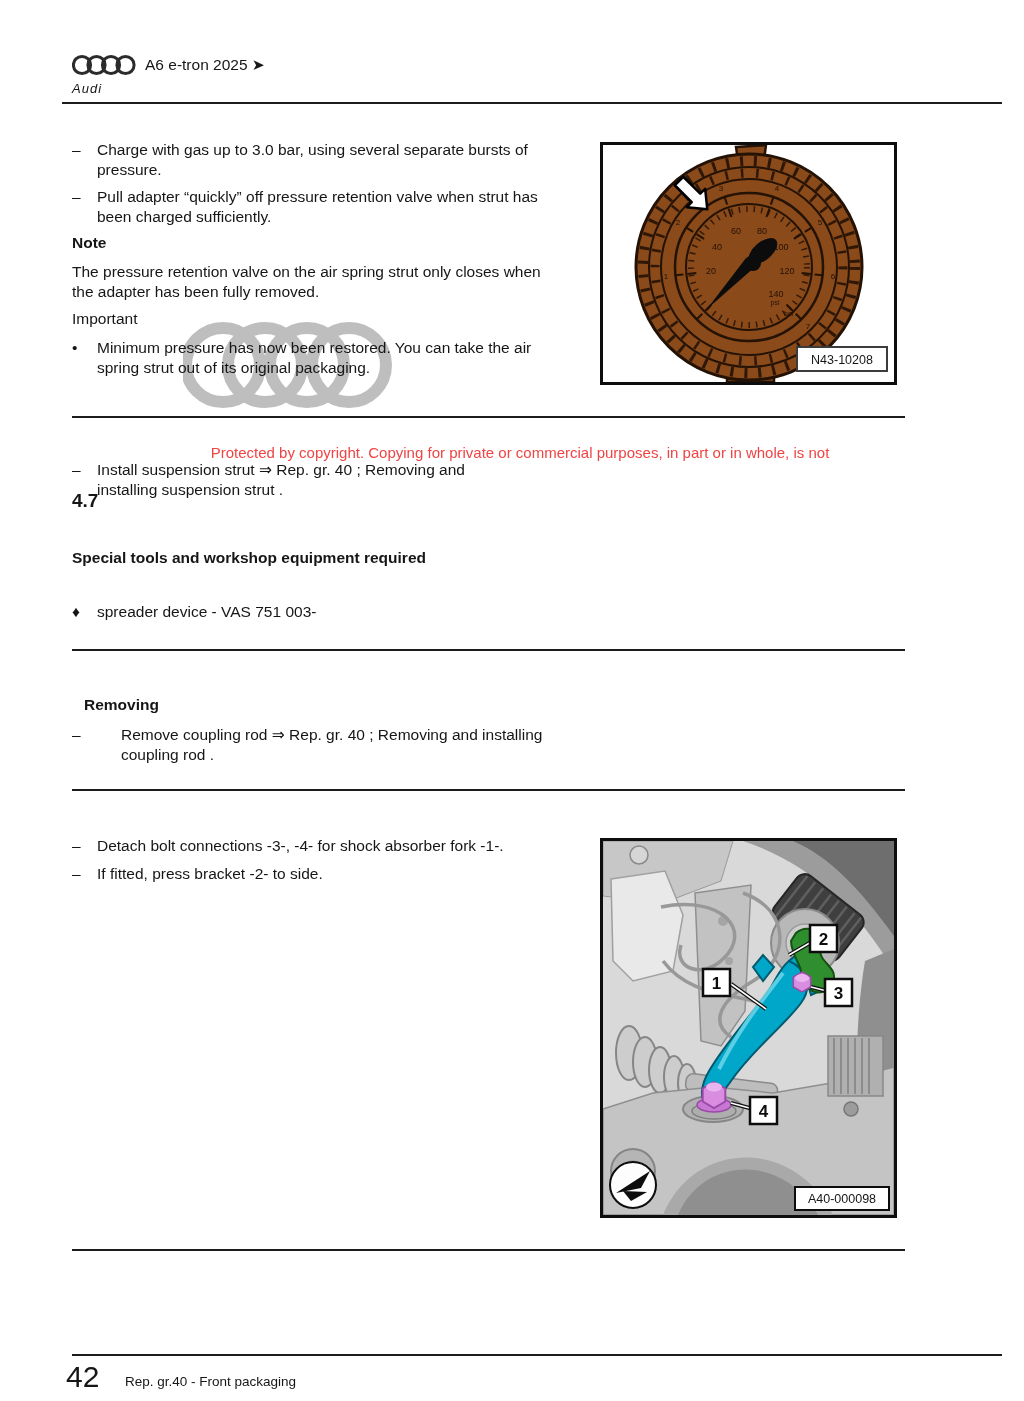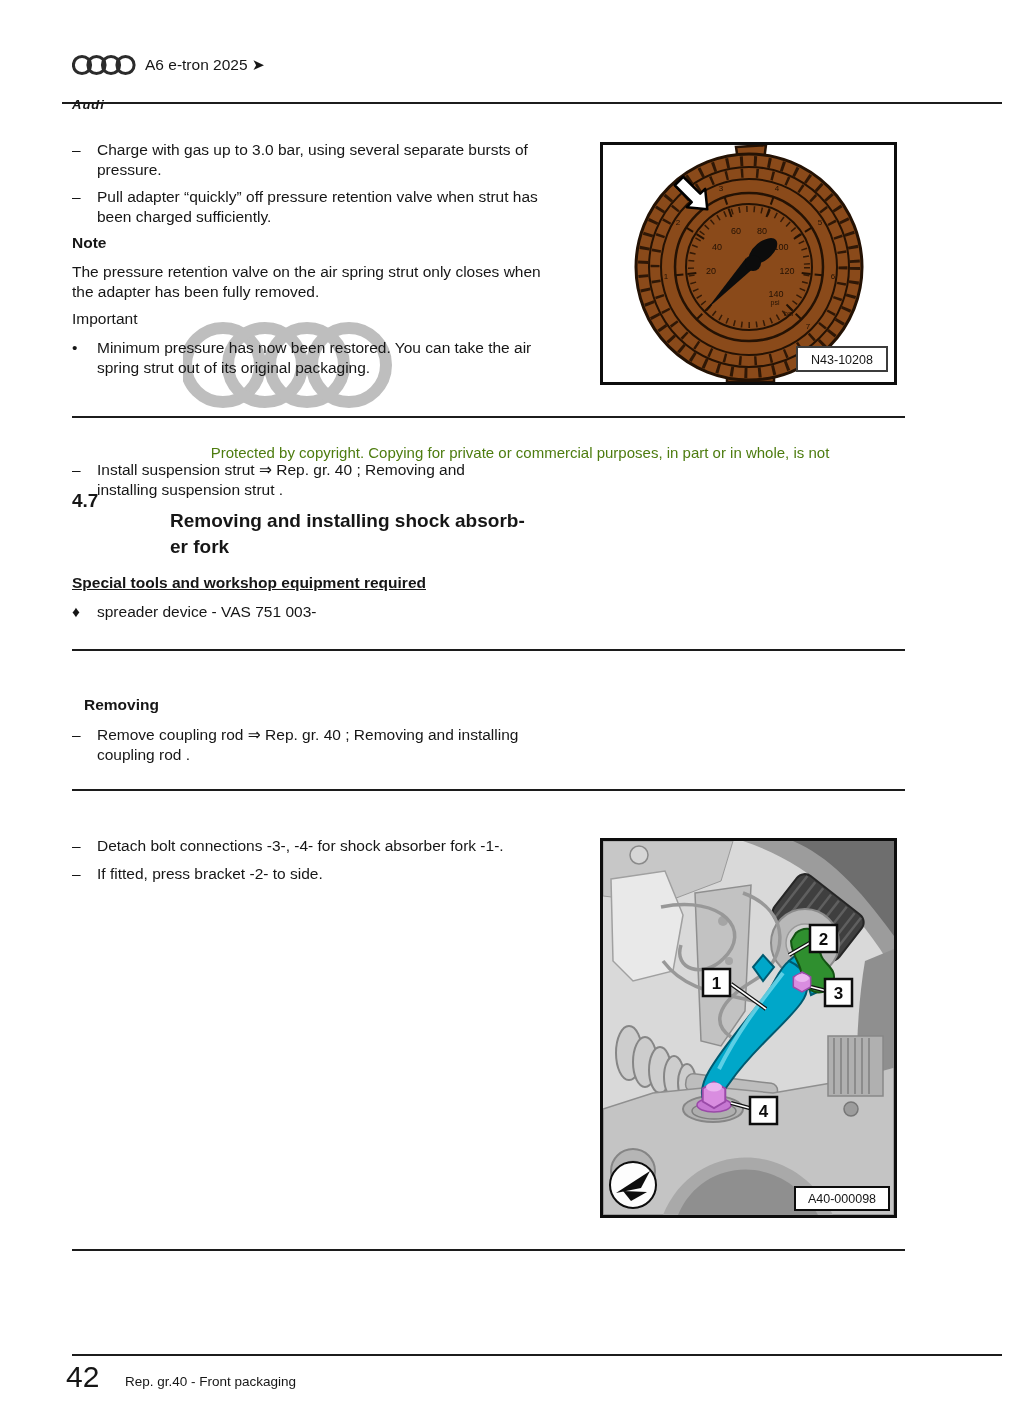--- a/index.html
+++ b/index.html
@@ -6,23 +6,23 @@
   .page{position:relative;width:1024px;height:1401px;background:#ffffff;overflow:hidden;
         font-family:"Liberation Sans","DejaVu Sans",sans-serif;color:#161616;}
   .abs{position:absolute;}
   .t{font-size:15.5px;line-height:20px;}
   .b{font-weight:bold;}
   .rule{position:absolute;height:2px;background:#1c1c1c;}
   .li{display:flex;}
   .li .m{width:25px;flex:none;}
   .hdr-line{font-size:15.5px;line-height:22px;}
   .sec-h{font-size:19px;line-height:26px;font-weight:bold;}
-  .wm-text{color:#4d7c0f;font-size:15px;line-height:28px;text-align:center;}
+  .wm-text{color:#ef4444;font-size:15px;line-height:28px;text-align:center;}
   .fig{position:absolute;border:3px solid #0d0d0d;background:#fff;}
-  .wordmark{font-size:13px;font-weight:bold;font-style:italic;letter-spacing:1px;margin-top:17px;}
+  .wordmark{font-size:13px;font-weight:normal;font-style:italic;letter-spacing:1px;margin-top:1px;}
   .ftr-num{font-size:30px;line-height:30px;}
   .ftr-txt{font-size:13.5px;}
 </style>
 </head>
 <body>
 
 <div class="page">
 
   <div class="abs" style="left:72px;top:54px;">
     <svg width="64" height="22" viewBox="0 0 64 22">
@@ -69,37 +69,33 @@
   </div>
 
   <div class="rule" style="left:72px;top:416px;width:833px;z-index:2;"></div>
 
   <div class="abs t li" style="left:72px;top:460px;width:460px;z-index:2;">
     <span class="m">–</span>
     <span style="width:428px;">Install suspension strut ⇒  Rep. gr.  40 ; Removing and installing suspension strut .</span>
   </div>
 
   <div class="abs sec-h" style="left:72px;top:488px;z-index:2;text-align:right;">4.7</div>
-  <div class="abs" style="left:170px;top:508px;width:410px;z-index:2;">
-    <div class="sec-h">Removing and installing shock absorb-</div>
-    <div class="sec-h">er fork</div>
-  </div>
-
-  <div class="abs t b" style="left:72px;top:573px;z-index:2;text-decoration:underline;">Special tools and workshop equipment required</div>
+
+  <div class="abs t b" style="left:72px;top:548px;z-index:2;">Special tools and workshop equipment required</div>
   <div class="abs t li" style="left:72px;top:602px;width:495px;z-index:2;">
     <span class="m">♦</span>
     <span style="width:460px;">spreader device - VAS 751 003-</span>
   </div>
 
   <div class="rule" style="left:72px;top:649px;width:833px;z-index:2;"></div>
 
   <div class="abs t b" style="left:84px;top:695px;z-index:2;">Removing</div>
   <div class="abs t li" style="left:72px;top:725px;width:480px;z-index:2;">
     <span class="m">–</span>
-    <span style="width:448px;">Remove coupling rod ⇒  Rep. gr.  40 ; Removing and installing coupling rod .</span>
+    <span style="width:448px;margin-left:24px;">Remove coupling rod ⇒  Rep. gr.  40 ; Removing and installing coupling rod .</span>
   </div>
 
   <div class="rule" style="left:72px;top:789px;width:833px;z-index:2;"></div>
 
   <div class="abs t li" style="left:72px;top:836px;width:510px;z-index:2;">
     <span class="m">–</span>
     <span style="width:480px;">Detach bolt connections -3-, -4- for shock absorber fork -1-.</span>
   </div>
   <div class="abs t li" style="left:72px;top:864px;width:510px;z-index:2;">
     <span class="m">–</span>

